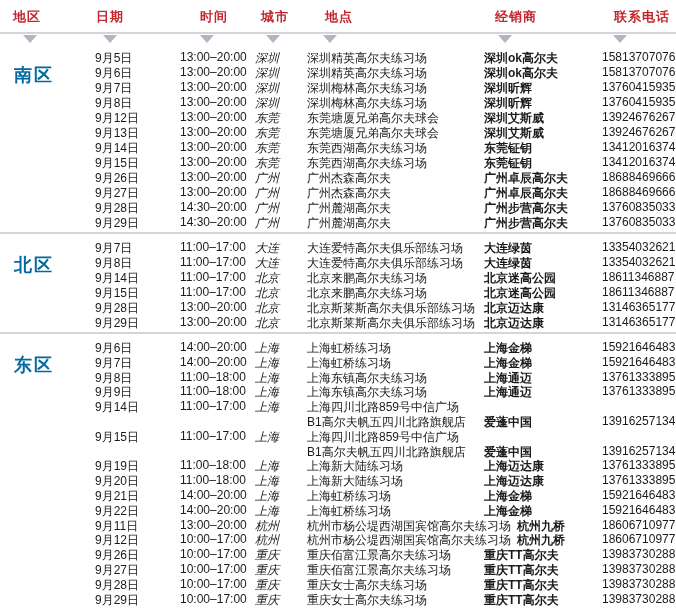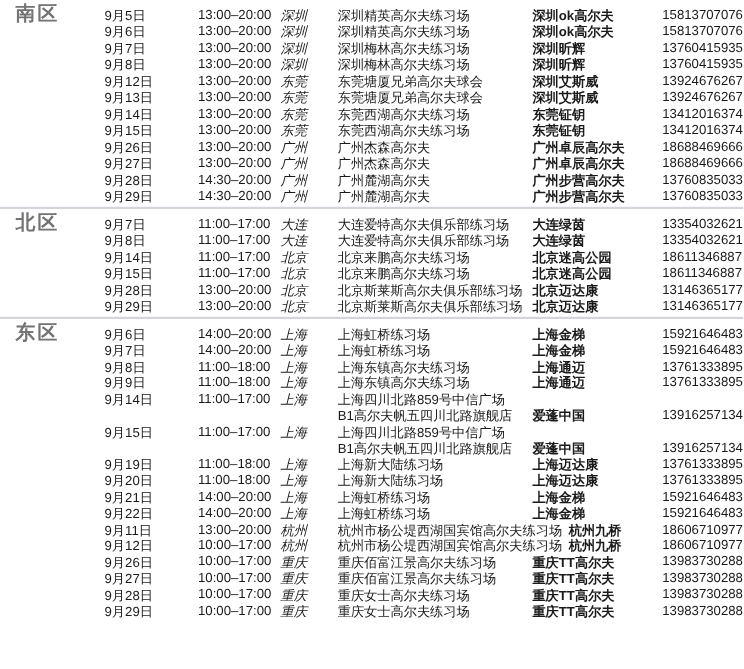--- a/index.html
+++ b/index.html
@@ -32,22 +32,22 @@
   }
   .tri{
     position:absolute;top:35px;width:0;height:0;
     border-left:7px solid transparent;
     border-right:7px solid transparent;
     border-top:8px solid var(--triangle,#b4b4be);
   }
   
   .section{position:relative;padding-top:6px;}
   .region-label{
-    position:absolute;left:14px;top:0;
-    font-size:18px;font-weight:bold;color:#737373;
+    position:absolute;left:14px;top:19px;
+    font-size:18px;font-weight:bold;color:#0369a1;
     letter-spacing:2px;white-space:nowrap;
   }
   .divider{height:2px;background:var(--divider,#d4d4dc);margin-top:2px;}
   
   .row{
     position:relative;display:flex;align-items:flex-start;
     height:15px;font-size:12px;white-space:nowrap;
   }
   .c{flex:none;white-space:nowrap;}
   .c-date{margin-left:95px;width:85px;}
@@ -56,20 +56,37 @@
   .c-loc{min-width:171px;padding-right:6px;box-sizing:content-box;}
   .c-dealer{min-width:109px;font-weight:bold;}
   .c-phone{position:absolute;left:602px;top:0;height:15px;line-height:15px;}
   .s-east .row{height:14.8px;}
 </style>
 </head>
 <body>
 
 <div class="page" style="--header-red: #c1272d; --divider: #d4d4dc; --triangle: #b4b4be; color: rgb(26, 26, 26);">
 
+  <div class="thead">
+    <span class="th th-region">地区</span>
+    <span class="th th-date">日期</span>
+    <span class="th th-time">时间</span>
+    <span class="th th-city">城市</span>
+    <span class="th th-loc">地点</span>
+    <span class="th th-dealer">经销商</span>
+    <span class="th th-phone">联系电话</span>
+    <div class="thead-line"></div>
+    <div class="tri" style="left:23px"></div>
+    <div class="tri" style="left:103px"></div>
+    <div class="tri" style="left:200px"></div>
+    <div class="tri" style="left:266px"></div>
+    <div class="tri" style="left:323px"></div>
+    <div class="tri" style="left:498px"></div>
+    <div class="tri" style="left:613px"></div>
+  </div>
 
   <div id="sections">
       <div class="section s-south">
         <span class="region-label">南区</span>
         <div class="row">
           <span class="c c-date">9月5日</span>
           <span class="c c-time">13:00–20:00</span>
           <span class="c c-city">深圳</span>
           <span class="c c-loc">深圳精英高尔夫练习场</span>
           <span class="c c-dealer">深圳ok高尔夫</span>

